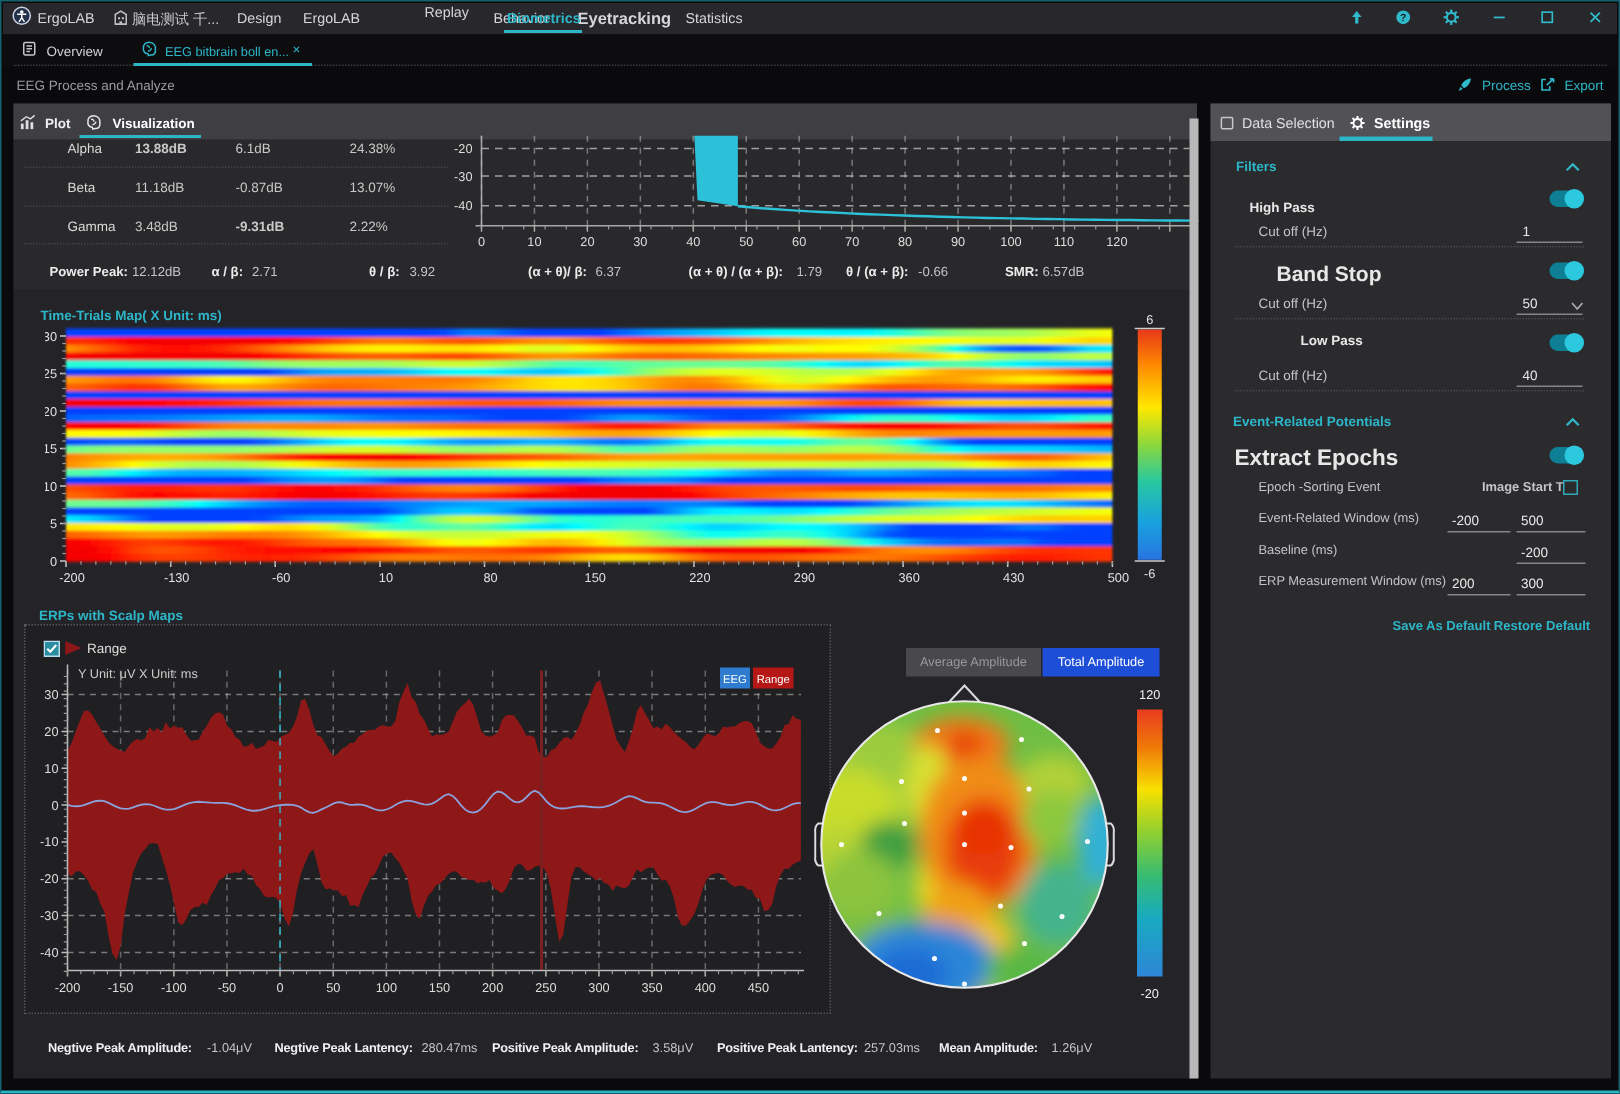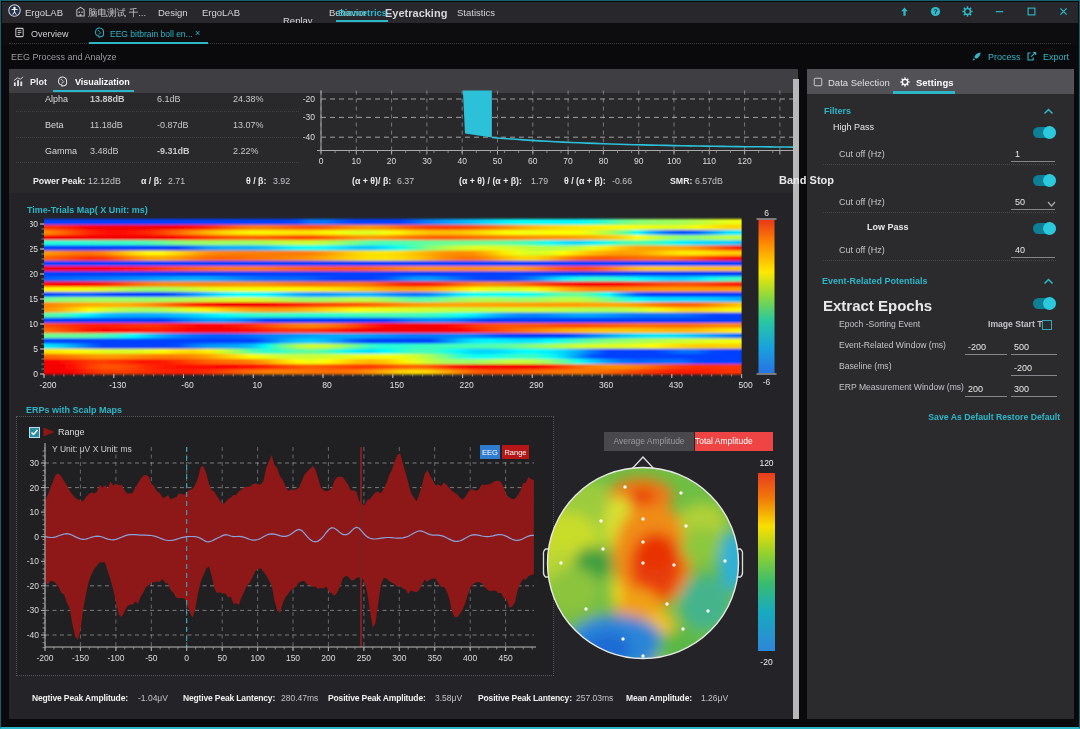--- a/index.html
+++ b/index.html
@@ -26,21 +26,21 @@
 <div class="t" style="left:24px;top:6px;font-size:9.5px;color:#d6d6da;font-weight:normal;">ErgoLAB</div>
 <svg width="11" height="11" viewBox="0 0 12 12" style="position:absolute;left:74px;top:5px">
       <path d="M2 11 L2 4 L6 1.5 L10 4 L10 11 Z" fill="none" stroke="#c0c0c4" stroke-width="1.1"></path>
       <rect x="4" y="6" width="1.5" height="1.5" fill="#c0c0c4"></rect>
       <rect x="6.8" y="6" width="1.5" height="1.5" fill="#c0c0c4"></rect>
       <rect x="5" y="9" width="2" height="2" fill="#c0c0c4"></rect>
     </svg>
 <div class="t" style="left:87px;top:6px;font-size:9.5px;color:#c8c8cc;font-weight:normal;">脑电测试 千...</div>
 <div class="t" style="left:157px;top:6px;font-size:9.5px;color:#d6d6da;font-weight:normal;">Design</div>
 <div class="t" style="left:201px;top:6px;font-size:9.5px;color:#d6d6da;font-weight:normal;">ErgoLAB</div>
-<div class="t" style="left:246px;top:14px;font-size:9.5px;color:#d6d6da;font-weight:normal;padding-left:36px;">Replay</div>
+<div class="t" style="left:246px;top:2px;font-size:9.5px;color:#d6d6da;font-weight:normal;padding-left:36px;">Replay</div>
 <div class="t" style="left:290px;top:6px;font-size:9.5px;color:#d6d6da;font-weight:normal;margin-left:38px;">Behavior</div>
 <div class="t" style="left:384px;top:6px;font-size:11px;color:#d6d6da;font-weight:bold;">Eyetracking</div>
 <div class="t" style="left:456px;top:6px;font-size:9.5px;color:#d6d6da;font-weight:normal;">Statistics</div>
 <div class="t" style="left:337px;top:6px;font-size:9.5px;color:#2cb6c8;font-weight:bold;">Biometrics</div>
 <div style="position:absolute;left:335px;top:19px;width:52px;height:2px;background:#2cb6c8"></div>
 <svg width="11" height="11" viewBox="0 0 12 12" style="position:absolute;left:898px;top:5px">
       <path d="M6 1.5 L9.5 5.8 L7.2 5.8 L7.2 10.5 L4.8 10.5 L4.8 5.8 L2.5 5.8 Z" fill="#2fb9cb"></path>
     </svg>
 <svg width="11" height="11" viewBox="0 0 12 12" style="position:absolute;left:929px;top:5px">
       <circle cx="6" cy="6" r="5" fill="#2fb9cb"></circle>
@@ -2098,21 +2098,21 @@
     </div>
 <svg width="11" height="11" style="position:absolute;left:28px;top:426px">
       <rect x="0.5" y="0.5" width="10" height="10" fill="#2a8ea0" stroke="#bde"></rect>
       <path d="M2.5 5.5 L4.5 7.5 L8.5 3" stroke="#fff" stroke-width="1.4" fill="none"></path>
     </svg>
 <svg width="14" height="12" style="position:absolute;left:41px;top:425px">
       <path d="M1.5 1.5 L12.5 6 L1.5 10.5 Z" fill="#8e1616"></path>
     </svg>
 <div class="t" style="left:57px;top:426px;font-size:9px;color:#ddd;font-weight:normal;">Range</div>
 <div style="position:absolute;left:603px;top:431px;width:90px;height:19px;background:#48484d;color:#9a9a9e;font-size:8.5px;text-align:center;line-height:19px">Average Amplitude</div>
-<div style="position:absolute;left:694px;top:431px;width:78px;height:19px;background:#ef4444;color:#fff;font-size:8.5px;line-height:19px">Total Amplitude</div>
+<div style="position:absolute;left:694px;top:431px;width:78px;height:19px;background:#1d4ed8;color:#fff;font-size:8.5px;text-align:center;line-height:19px">Total Amplitude</div>
 <svg width="230" height="225" style="position:absolute;left:530px;top:450px">
       <defs>
         <clipPath id="hd">
           <circle cx="112" cy="112" r="95.5"></circle>
         </clipPath>
         <filter id="sb" x="-20%" y="-20%" width="140%" height="140%">
           <feGaussianBlur stdDeviation="6.5"></feGaussianBlur>
         </filter>
       </defs>
       <polyline points="99,20 112,6 125,20" fill="#26262a" stroke="#ddd" stroke-width="1.3"></polyline>
@@ -2210,28 +2210,28 @@
         <rect x="5.2" y="0.4" width="1.6" height="2.6" transform="rotate(315 6 6)"></rect>
       </g>
       <circle cx="6" cy="6" r="3.2" fill="none" stroke="#fff" stroke-width="1.5"></circle>
     </svg>
 <div class="t" style="left:915px;top:76px;font-size:9.5px;color:#fff;font-weight:bold;">Settings</div>
 <div style="position:absolute;left:892px;top:90px;width:62px;height:3px;background:#2cb6c8"></div>
 <div class="t" style="left:823px;top:105px;font-size:9px;color:#2cb6c8;font-weight:bold;">Filters</div>
 <svg width="11" height="7" style="position:absolute;left:1042px;top:107px">
       <path d="M1.5 5.5 L5.5 1.5 L9.5 5.5" stroke="#2fb9cb" stroke-width="1.5" fill="none"></path>
     </svg>
-<div class="t" style="left:822px;top:121px;font-size:9px;color:#e8e8e8;font-weight:normal;padding-left:10px;">High Pass</div>
+<div class="t" style="left:822px;top:132px;font-size:9px;color:#e8e8e8;font-weight:bold;padding-left:10px;">High Pass</div>
 <div style="position:absolute;left:1032px;top:126px;width:23px;height:11px;border-radius:6px;background:#0e7f94"></div>
     <div style="position:absolute;left:1042px;top:125px;width:13px;height:13px;border-radius:7px;background:#2cc8dd"></div>
 <div class="t" style="left:838px;top:148px;font-size:9px;color:#c4c4c8;font-weight:normal;">Cut off (Hz)</div>
 <div class="t" style="left:1014px;top:148px;font-size:9px;color:#e8e8e8;font-weight:normal;">1</div>
 <div style="position:absolute;left:1010px;top:160px;width:44px;border-bottom:1px solid #85858a"></div>
 <div class="dotsep" style="left:822px;width:233px;top:163px"></div>
-<div class="t" style="left:778px;top:173px;font-size:11px;color:#e8e8e8;font-weight:bold;">Band Stop</div>
+<div class="t" style="left:850px;top:173px;font-size:14px;color:#e8e8e8;font-weight:bold;">Band Stop</div>
 <div style="position:absolute;left:1032px;top:174px;width:23px;height:11px;border-radius:6px;background:#0e7f94"></div>
     <div style="position:absolute;left:1042px;top:173px;width:13px;height:13px;border-radius:7px;background:#2cc8dd"></div>
 <div class="t" style="left:838px;top:196px;font-size:9px;color:#c4c4c8;font-weight:normal;">Cut off (Hz)</div>
 <div class="t" style="left:1014px;top:196px;font-size:9px;color:#e8e8e8;font-weight:normal;">50</div>
 <div style="position:absolute;left:1010px;top:208px;width:44px;border-bottom:1px solid #85858a"></div>
 <svg width="9" height="6" style="position:absolute;left:1046px;top:200px">
       <path d="M1 1 L4.5 5 L8 1" stroke="#aaa" stroke-width="1.2" fill="none"></path>
     </svg>
 <div class="dotsep" style="left:822px;width:233px;top:211px"></div>
 <div class="t" style="left:822px;top:221px;font-size:9px;color:#e8e8e8;font-weight:bold;padding-left:44px;">Low Pass</div>

